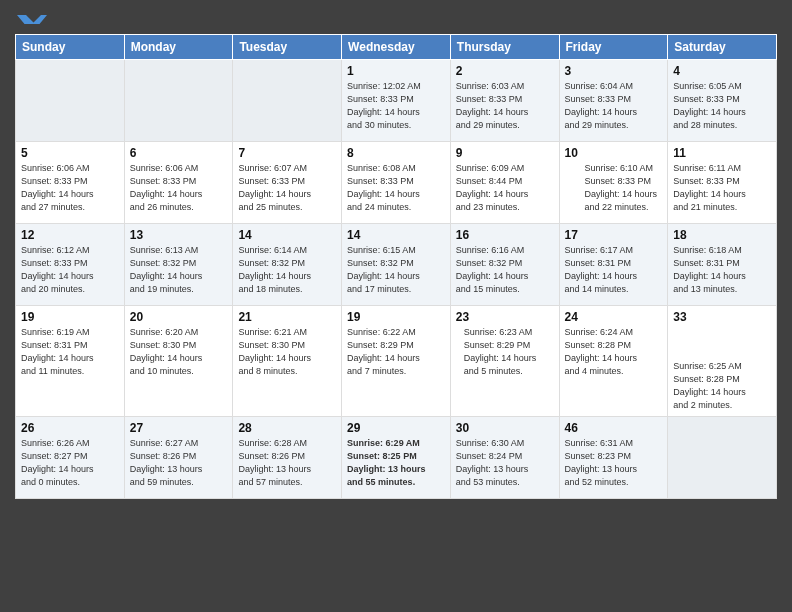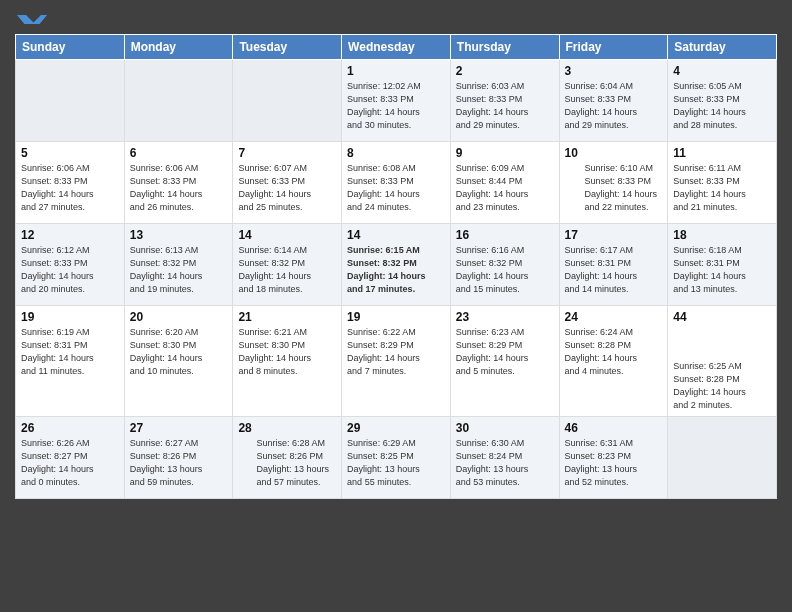--- a/index.html
+++ b/index.html
@@ -234,21 +234,21 @@
           </td>
           <td>
             <div class="day-number">14</div>
             <div class="day-info" style="white-space: pre-line;">Sunrise: 6:14 AM
 Sunset: 8:32 PM
 Daylight: 14 hours
 and 18 minutes.</div>
           </td>
           <td>
             <div class="day-number">14</div>
-            <div class="day-info" style="white-space: pre-line; font-weight: bold;">Sunrise: 6:15 AM
+            <div class="day-info" style="white-space: pre-line;">Sunrise: 6:15 AM
 Sunset: 8:32 PM
 Daylight: 14 hours
 and 17 minutes.</div>
           </td>
           <td>
             <div class="day-number">16</div>
             <div class="day-info" style="white-space: pre-line;">Sunrise: 6:16 AM
 Sunset: 8:32 PM
 Daylight: 14 hours
 and 15 minutes.</div>
@@ -292,34 +292,34 @@
           </td>
           <td>
             <div class="day-number">19</div>
             <div class="day-info" style="white-space: pre-line;">Sunrise: 6:22 AM
 Sunset: 8:29 PM
 Daylight: 14 hours
 and 7 minutes.</div>
           </td>
           <td>
             <div class="day-number">23</div>
-            <div class="day-info" style="white-space: pre-line;">Sunrise: 6:23 AM
+            <div class="day-info" style="white-space: pre-line; margin-left: 8px;">Sunrise: 6:23 AM
 Sunset: 8:29 PM
 Daylight: 14 hours
 and 5 minutes.</div>
           </td>
           <td>
             <div class="day-number">24</div>
             <div class="day-info" style="white-space: pre-line;">Sunrise: 6:24 AM
 Sunset: 8:28 PM
 Daylight: 14 hours
 and 4 minutes.</div>
           </td>
           <td>
-            <div class="day-number">44</div>
+            <div class="day-number">33</div>
             <div class="day-info" style="white-space: pre-line; margin-top: 36px;">Sunrise: 6:25 AM
 Sunset: 8:28 PM
 Daylight: 14 hours
 and 2 minutes.</div>
           </td>
         </tr>
         <tr class="row-shade">
           <td>
             <div class="day-number">26</div>
             <div class="day-info" style="white-space: pre-line;">Sunrise: 6:26 AM
@@ -329,28 +329,28 @@
           </td>
           <td>
             <div class="day-number">27</div>
             <div class="day-info" style="white-space: pre-line;">Sunrise: 6:27 AM
 Sunset: 8:26 PM
 Daylight: 13 hours
 and 59 minutes.</div>
           </td>
           <td>
             <div class="day-number">28</div>
-            <div class="day-info" style="white-space: pre-line; margin-left: 18px;">Sunrise: 6:28 AM
+            <div class="day-info" style="white-space: pre-line;">Sunrise: 6:28 AM
 Sunset: 8:26 PM
 Daylight: 13 hours
 and 57 minutes.</div>
           </td>
           <td>
             <div class="day-number">29</div>
-            <div class="day-info" style="white-space: pre-line;">Sunrise: 6:29 AM
+            <div class="day-info" style="white-space: pre-line; font-weight: bold;">Sunrise: 6:29 AM
 Sunset: 8:25 PM
 Daylight: 13 hours
 and 55 minutes.</div>
           </td>
           <td>
             <div class="day-number">30</div>
             <div class="day-info" style="white-space: pre-line;">Sunrise: 6:30 AM
 Sunset: 8:24 PM
 Daylight: 13 hours
 and 53 minutes.</div>

